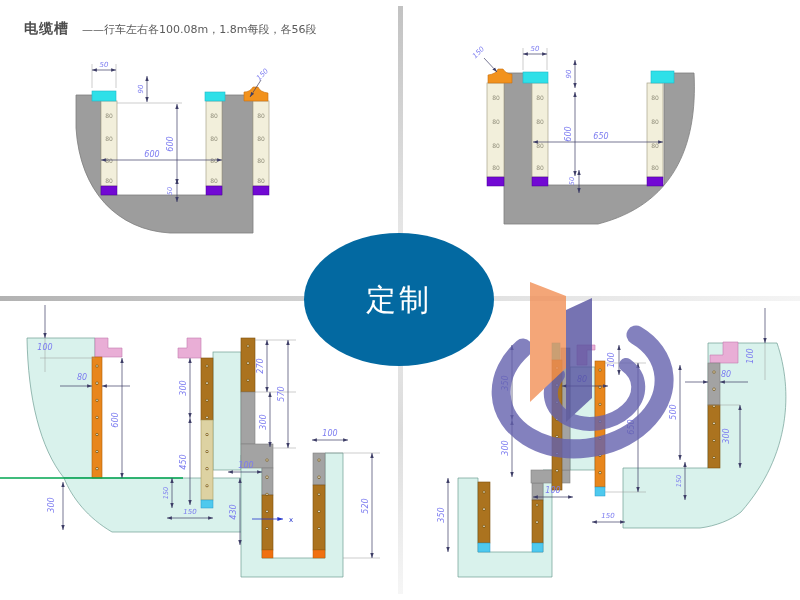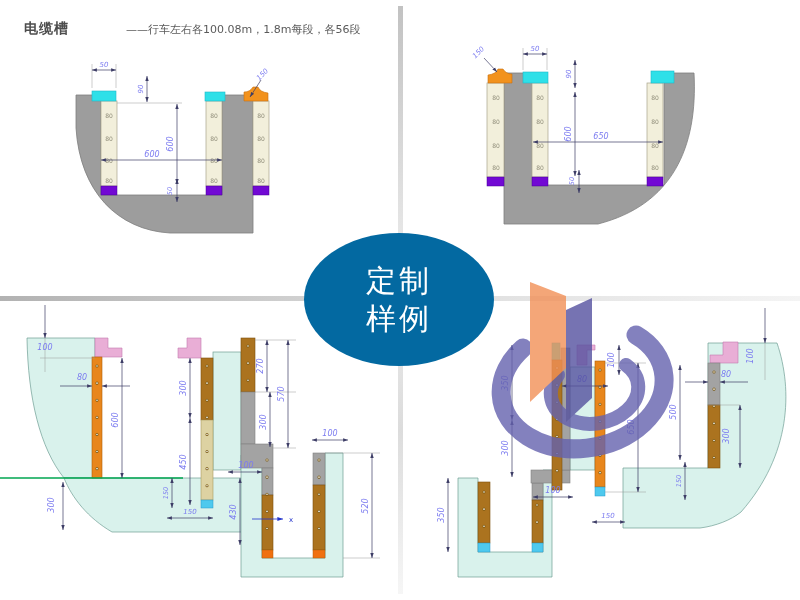--- a/index.html
+++ b/index.html
@@ -4,21 +4,21 @@
 <style>
   html,body{margin:0;padding:0;background:#fff;}
   #stage{position:relative;width:800px;height:600px;background:#ffffff;overflow:hidden;
          font-family:"DejaVu Sans","Liberation Sans",sans-serif;}
   
   .div-h{position:absolute;left:0;top:296px;width:800px;height:5px;
          background:linear-gradient(to right,#b2b2b2,#dedede 55%,#f4f4f4);z-index:1;}
   .div-v{position:absolute;left:398px;top:6px;width:5px;height:588px;
          background:linear-gradient(to bottom,#c2c2c2,#ececec 45%,#dcdcdc 72%,#f6f6f6);z-index:1;}
   
-  .hdr{position:absolute;left:24px;top:20px;z-index:6;display:flex;align-items:baseline;white-space:nowrap;gap:44px;}
+  .hdr{position:absolute;left:24px;top:20px;z-index:6;display:flex;align-items:baseline;white-space:nowrap;}
   .hdr .t{font-size:14px;font-weight:bold;color:#4d4d4d;letter-spacing:1px;}
   .hdr .s{font-size:11px;color:#5a5a5a;margin-left:13px;}
   
   #draw{position:absolute;left:0;top:0;z-index:2;}
   #draw text{font-family:"DejaVu Sans","Liberation Sans",sans-serif;}
   .dim-l{stroke:#3d3d66;stroke-width:0.7;fill:none;}
   .ext{stroke:#9a9a9a;stroke-width:0.5;fill:none;}
   .dim-t{font-size:8px;font-style:italic;fill:#7b7bf0;}
   .dim-7{font-size:7px;}
   .dim-6{font-size:6.5px;}
@@ -288,16 +288,15 @@
     <svg width="196" height="196" viewBox="0 0 196 196">
       <path d="M 45,68 A 82,62 -10 1 0 158,55" fill="none" stroke="#6562ae" stroke-width="19" stroke-linecap="round"></path>
       <path d="M 80,95 A 44,33 -10 1 0 148,85" fill="none" stroke="#6562ae" stroke-width="14" stroke-linecap="round"></path>
       <path d="M 52,2 L 88,16 L 88,88 L 52,122 Z" fill="#f29057"></path>
       <path d="M 88,30 L 114,18 L 114,118 L 88,142 Z" fill="#55519f"></path>
     </svg>
   </div>
 
   <div class="badge">
     <span>定制</span>
-    <span>样例</span>
   </div>
 
 </div>
 
 </body></html>

